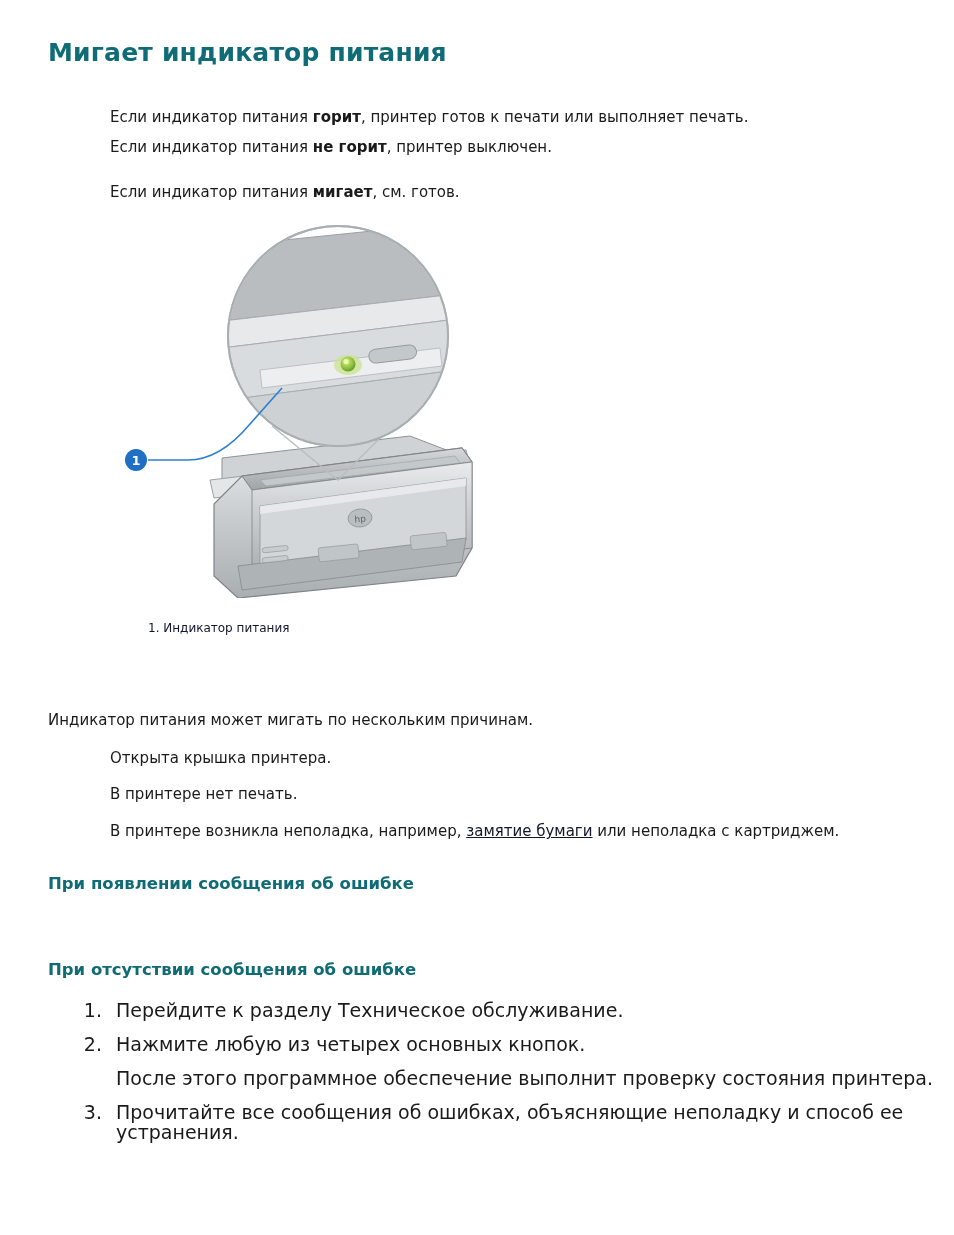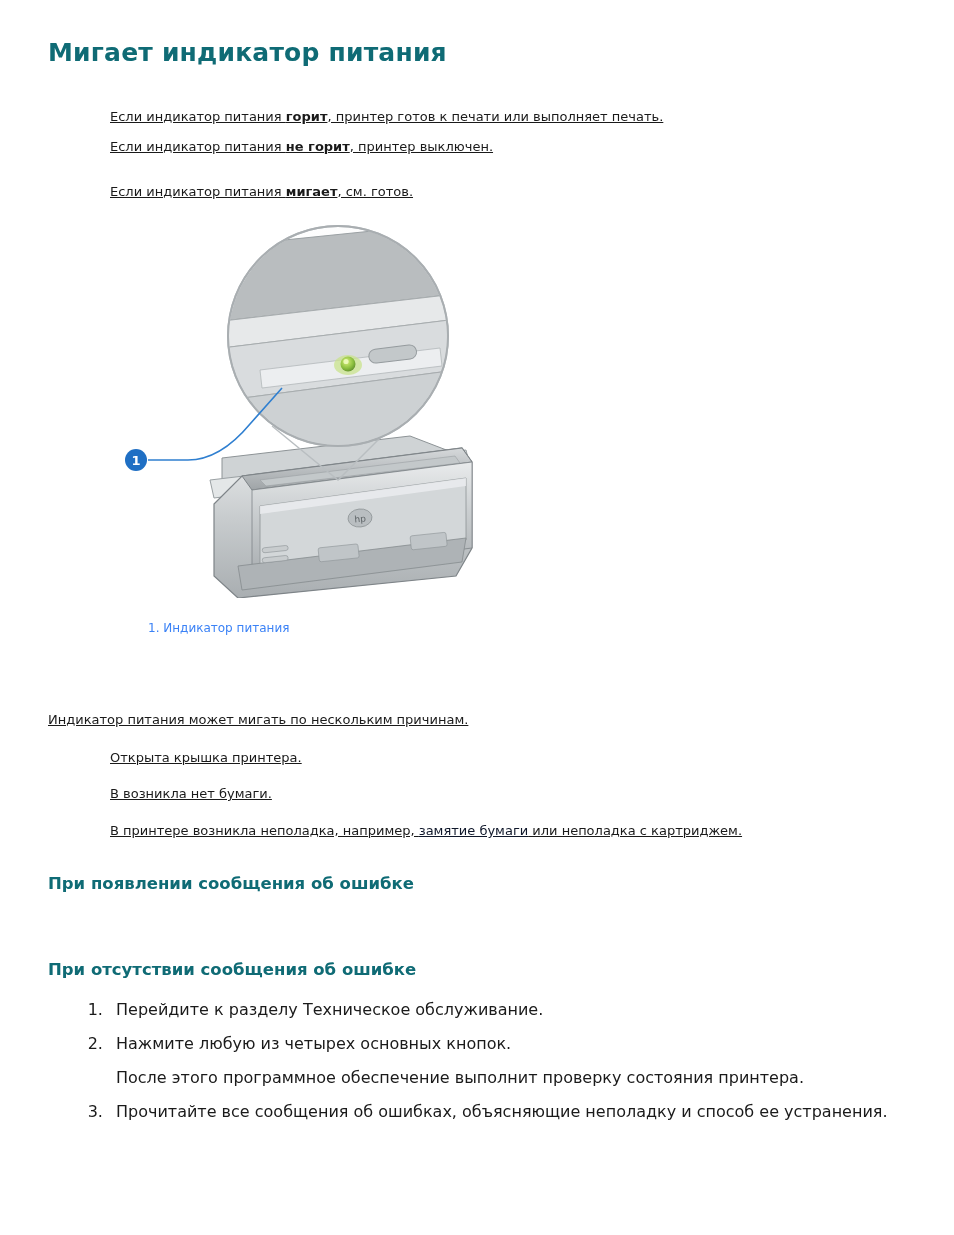--- a/index.html
+++ b/index.html
@@ -26,56 +26,55 @@
     left: 48px;
     top: 38px;
     margin: 0;
     font-size: 25px;
     font-weight: bold;
     color: #0f6b75;
     letter-spacing: 0.2px;
   }
   .para {
     position: absolute;
-    font-size: 13px;
+    font-size: 15px;
     line-height: 20px;
     color: #1a1a1a;
-    text-decoration: underline;
   }
   .para b { font-weight: bold; }
   .indent { left: 110px; }
   .flush { left: 48px; }
 
   h2.sub {
     position: absolute;
     left: 48px;
     margin: 0;
     font-size: 16.5px;
     font-weight: bold;
     color: #0f6b75;
   }
 
   .caption {
     position: absolute;
     left: 148px;
     font-size: 12px;
-    color: #3b82f6;
+    color: #0f172a;
   }
 
   a.link {
     color: #0f172a;
     text-decoration: underline;
   }
 
   ol.steps {
     position: absolute;
     left: 78px;
     margin: 0;
     padding: 0 0 0 30px;
-    font-size: 16px;
+    font-size: 19px;
     line-height: 20px;
   }
   ol.steps li {
     margin-bottom: 14px;
     padding-left: 8px;
   }
   ol.steps li .sub-para {
     margin-top: 14px;
   }
 
@@ -193,21 +192,21 @@
       <circle cx="26" cy="242" r="11" fill="#1f6fc4"></circle>
       <text x="26" y="247" font-family="DejaVu Sans, sans-serif" font-size="13" font-weight="bold" fill="#ffffff" text-anchor="middle">1</text>
     </svg>
   </div>
 
   <div class="caption" style="top:621px;">1. Индикатор питания</div>
 
   <div class="para flush" style="top:710px;">Индикатор питания может мигать по нескольким причинам.</div>
 
   <div class="para indent" style="top:748px;">Открыта крышка принтера.</div>
-  <div class="para indent" style="top:784px;">В возникла нет бумаги.</div>
+  <div class="para indent" style="top:784px;">В принтере нет печать.</div>
   <div class="para indent" style="top:821px;"><span>В принтере возникла неполадка, например, </span><a class="link" href="#">замятие бумаги</a><span> или неполадка с картриджем.</span></div>
 
   <h2 class="sub" style="top:874px;">При появлении сообщения об ошибке</h2>
 
   <h2 class="sub" style="top:960px;">При отсутствии сообщения об ошибке</h2>
 
   <ol class="steps" style="top:1000px;">
     <li>
       <div>Перейдите к разделу Техническое обслуживание.</div>
     </li>

